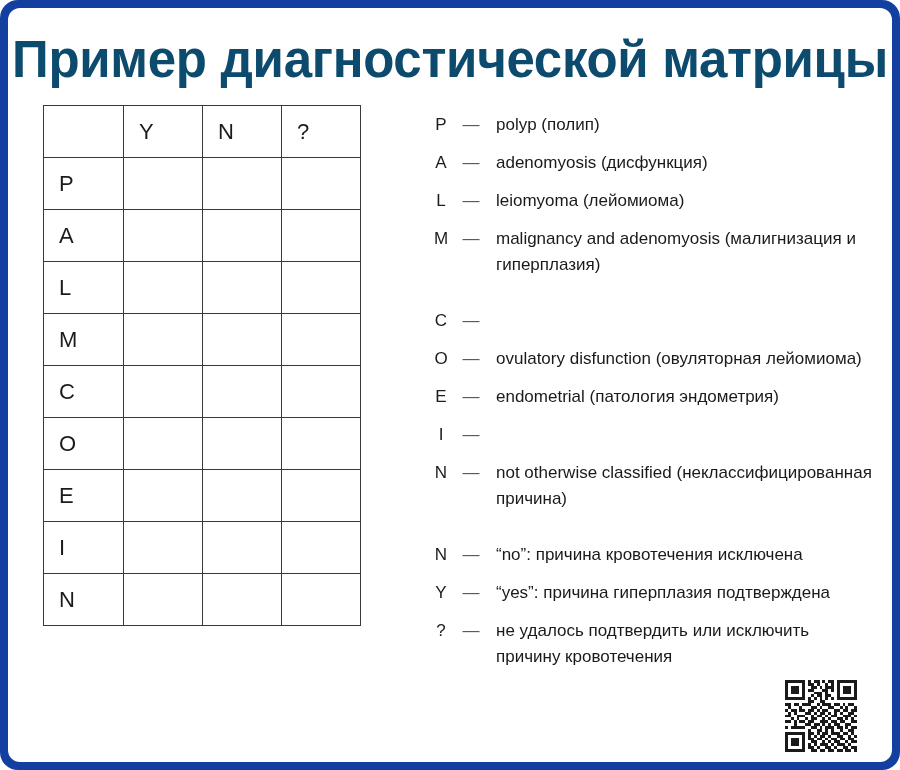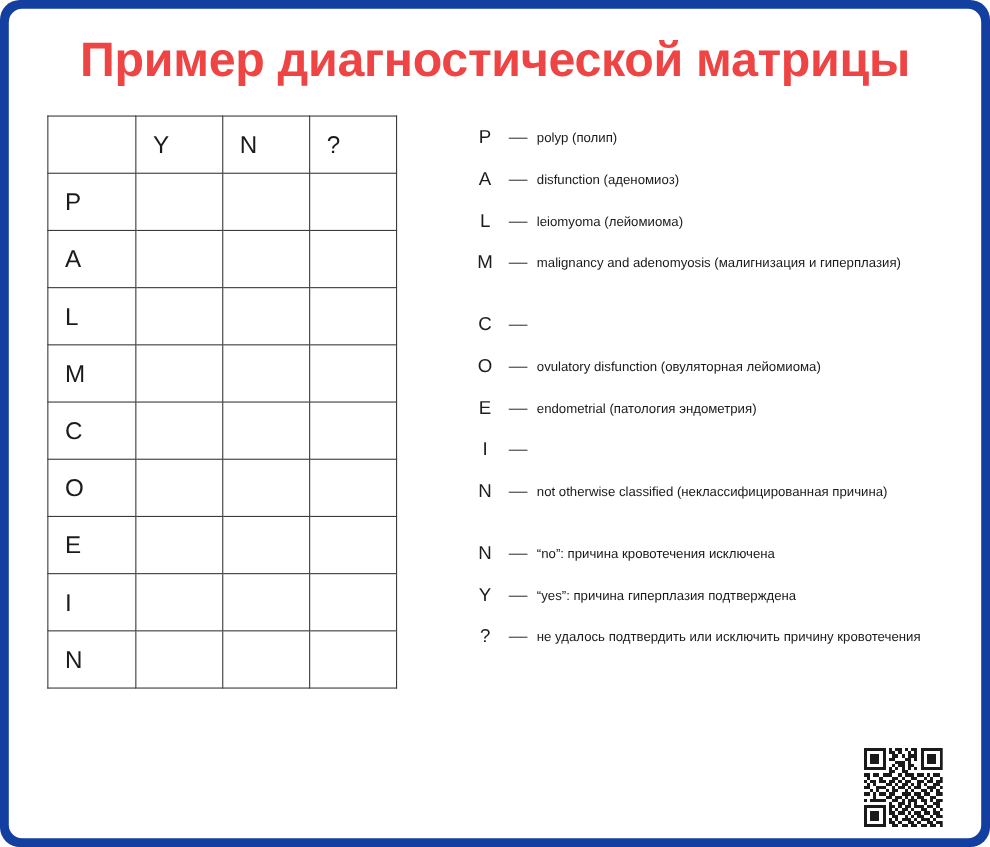--- a/index.html
+++ b/index.html
@@ -32,24 +32,24 @@
     overflow: hidden;
   }
 
   
   #title {
     position: absolute;
     left: 0;
     top: 22px;
     width: 884px;
     text-align: center;
-    font-size: 44px;
+    font-size: 51px;
     font-weight: bold;
     letter-spacing: -0.3px;
-    color: #ef4444;
+    color: #0c4a6e;
     white-space: nowrap;
   }
 
   
   #matrix {
     position: absolute;
     left: 35px;
     top: 97px;
     border-collapse: collapse;
     table-layout: fixed;
@@ -93,23 +93,24 @@
   }
   .legend-dash {
     flex: 0 0 34px;
     text-align: center;
     font-size: 17px;
     color: #555;
     line-height: 26px;
   }
   .legend-text {
     flex: 1 1 auto;
-    font-size: 12px;
+    font-size: 17px;
     color: #1a1a1a;
     line-height: 26px;
+    margin-left: 8px;
   }
 
   
   #qr {
     position: absolute;
     left: 777px;     
     top: 672px;
     width: 72px;
     height: 72px;
     background: #ffffff;
@@ -192,21 +193,21 @@
     <div id="legend">
         <div class="legend-group">
           <div class="legend-row">
             <span class="legend-key">P</span>
             <span class="legend-dash">—</span>
             <span class="legend-text">polyp (полип)</span>
           </div>
           <div class="legend-row">
             <span class="legend-key">A</span>
             <span class="legend-dash">—</span>
-            <span class="legend-text">disfunction (аденомиоз)</span>
+            <span class="legend-text">adenomyosis (дисфункция)</span>
           </div>
           <div class="legend-row">
             <span class="legend-key">L</span>
             <span class="legend-dash">—</span>
             <span class="legend-text">leiomyoma (лейомиома)</span>
           </div>
           <div class="legend-row">
             <span class="legend-key">M</span>
             <span class="legend-dash">—</span>
             <span class="legend-text">malignancy and adenomyosis (малигнизация и гиперплазия)</span>

